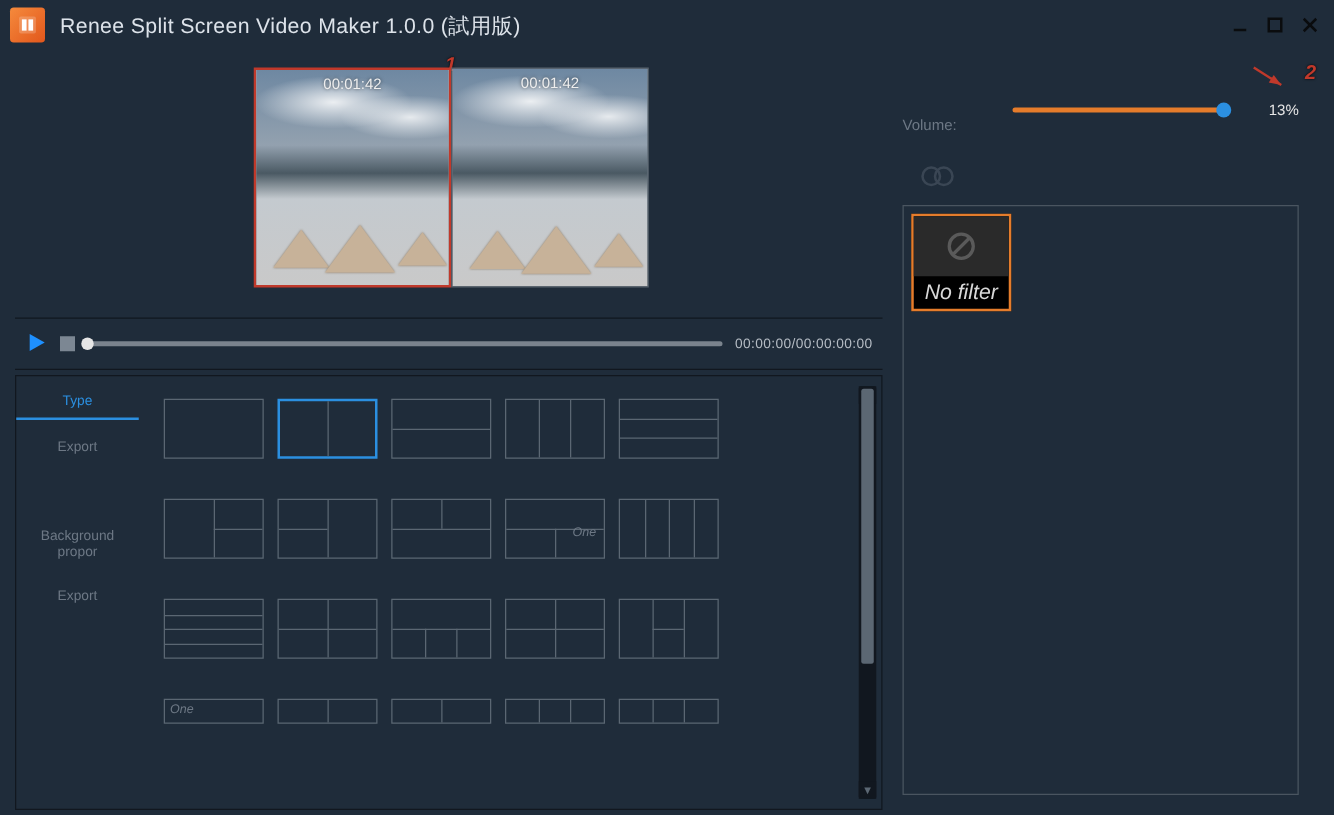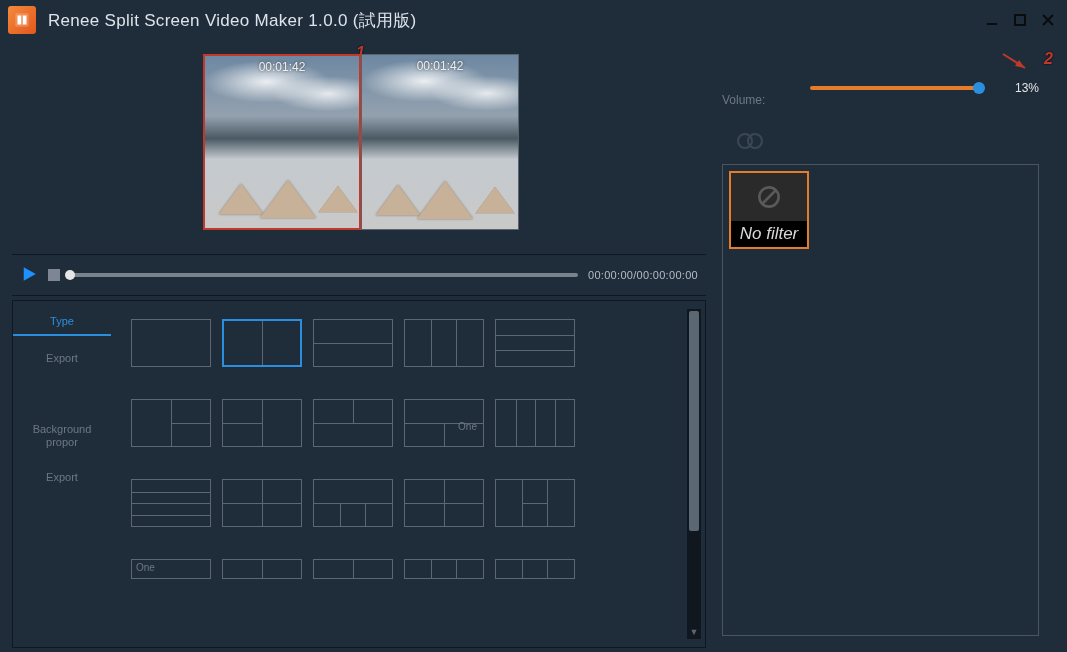--- a/index.html
+++ b/index.html
@@ -146,21 +146,21 @@
     position:absolute;right:4px;top:8px;bottom:8px;width:14px;
     background:#11171f;border-radius:2px;
   }
   .grid-scroll .scrollbar .thumb{
     position:absolute;left:2px;right:2px;top:2px;height:220px;background:#5b6773;border-radius:2px;
   }
   .grid-scroll .scrollbar .btn{
     position:absolute;left:0;right:0;height:14px;background:#11171f;
     display:flex;align-items:center;justify-content:center;color:#5b6773;font-size:9px;
   }
-  .template-row{display:flex;gap:11px;margin-bottom:32px;}
+  .template-row{display:flex;gap:11px;margin-bottom:32px;font-style:italic;}
   .tpl{
     width:80px;height:48px;border:1px solid #5b6773;position:relative;cursor:pointer;
     box-sizing:border-box;
   }
   .tpl.sel{border:2px solid #2b8fe0;}
   .tpl .v{position:absolute;top:0;bottom:0;width:1px;background:#5b6773;}
   .tpl .h{position:absolute;left:0;right:0;height:1px;background:#5b6773;}
   .tpl .lbl{position:absolute;color:#6d7885;font-size:10px;}
   
   .ctrl-row{display:flex;align-items:center;gap:26px;margin-bottom:24px;}

